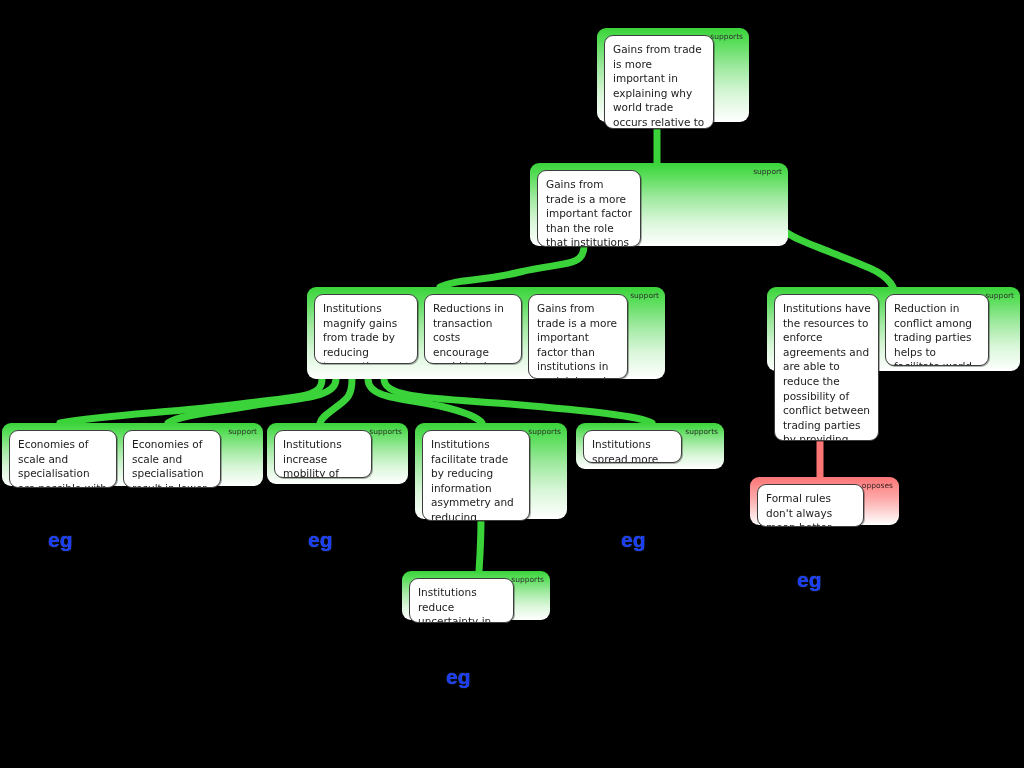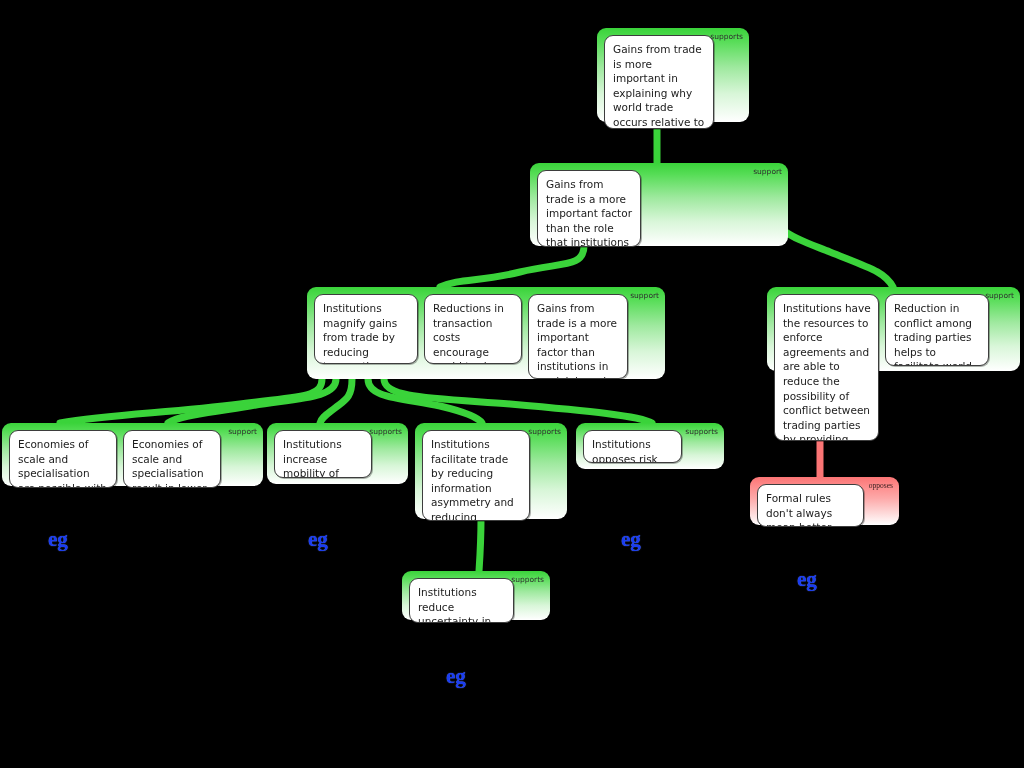--- a/index.html
+++ b/index.html
@@ -50,41 +50,41 @@
     position: absolute;
     top: 4px;
     right: 6px;
     font-size: 7.5px;
     color: #2e2e2e;
     font-family: "DejaVu Sans", sans-serif;
     letter-spacing: 0px;
     line-height: 9px;
     white-space: nowrap;
   }
-  .relation.oppose-label { color: #3a2020; font-family: Liberation Serif, serif; }
+  .relation.oppose-label { color: #3a2020; }
   
   .card {
     background: #ffffff;
     border: 1px solid #3d3d3d;
     border-radius: 9px;
     box-sizing: border-box;
     padding: 6px 7px 5px 8px;
     font-size: 10.5px;
     line-height: 14.6px;
     color: #1b1b1b;
     font-family: "DejaVu Sans", sans-serif;
     box-shadow: 1px 1px 0 rgba(0,0,0,0.30);
     overflow: hidden;
   }
   .eg {
     position: absolute;
     color: #1a3df0;
     font-weight: bold;
     font-size: 21px;
-    font-family: Liberation Serif, serif;
+    font-family: Liberation Sans, sans-serif;
     text-shadow: 0 0 1px #6f8bff;
     line-height: 21px;
   }
 </style>
 </head>
 <body style="background: rgb(0, 0, 0);">
 
 <div id="canvas">
   <svg id="connectors" viewBox="0 0 1024 768" xmlns="http://www.w3.org/2000/svg">
       <path d="M 657 122 C 657 140 657 150 657 163" fill="none" stroke="#3ad33a" stroke-width="7" stroke-linecap="round"></path>
@@ -125,21 +125,21 @@
     <div class="group support" style="left: 267px; top: 423px; width: 141px; height: 61px;">
       <div class="relation">supports</div>
       <div class="card" style="width: 98px; height: 48px;">Institutions increase mobility of capital</div>
     </div>
     <div class="group support" style="left: 415px; top: 423px; width: 152px; height: 96px;">
       <div class="relation">supports</div>
       <div class="card" style="width: 108px; height: 91px;">Institutions facilitate trade by reducing information asymmetry and reducing information costs</div>
     </div>
     <div class="group support" style="left: 576px; top: 423px; width: 148px; height: 46px;">
       <div class="relation">supports</div>
-      <div class="card" style="width: 99px; height: 33px;">Institutions opposes risk</div>
+      <div class="card" style="width: 99px; height: 33px;">Institutions spread more</div>
     </div>
     <div class="group oppose" style="left: 750px; top: 477px; width: 149px; height: 48px;">
       <div class="relation oppose-label">opposes</div>
       <div class="card" style="width: 107px; height: 43px;">Formal rules don't always mean better enforcement</div>
     </div>
     <div class="group support" style="left: 402px; top: 571px; width: 148px; height: 49px;">
       <div class="relation">supports</div>
       <div class="card" style="width: 105px; height: 45px;">Institutions reduce uncertainty in exchange</div>
     </div>
     <div class="eg" style="left: 48px; top: 529px; color: rgb(26, 61, 240);">eg</div>

